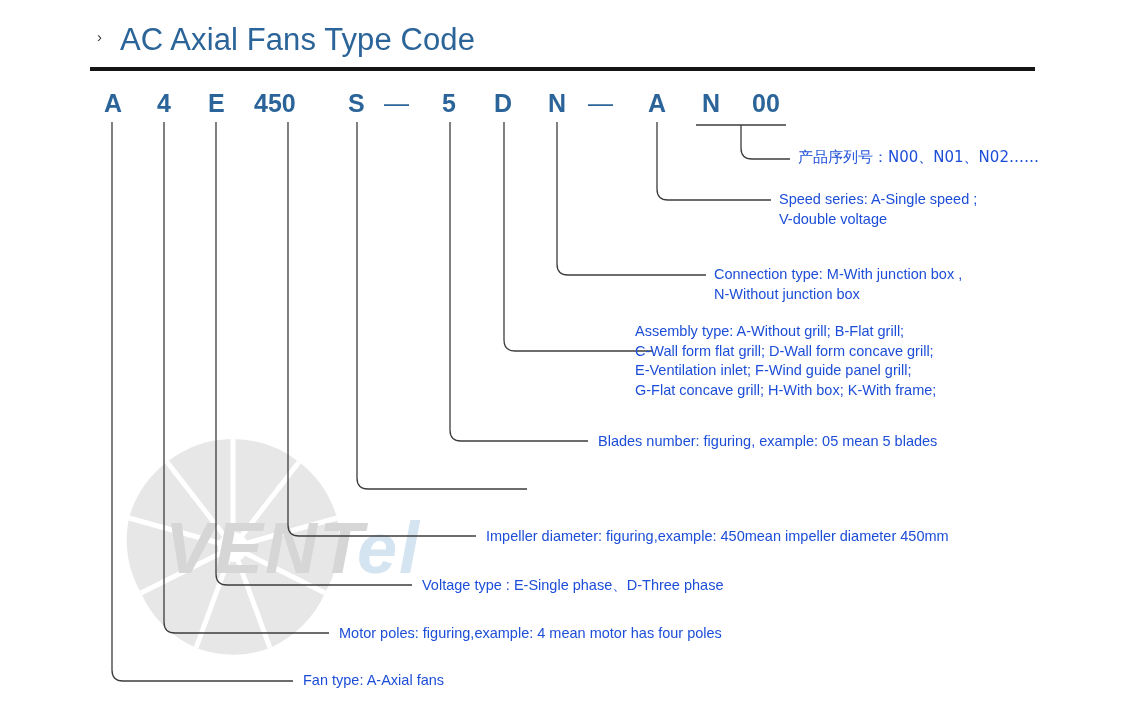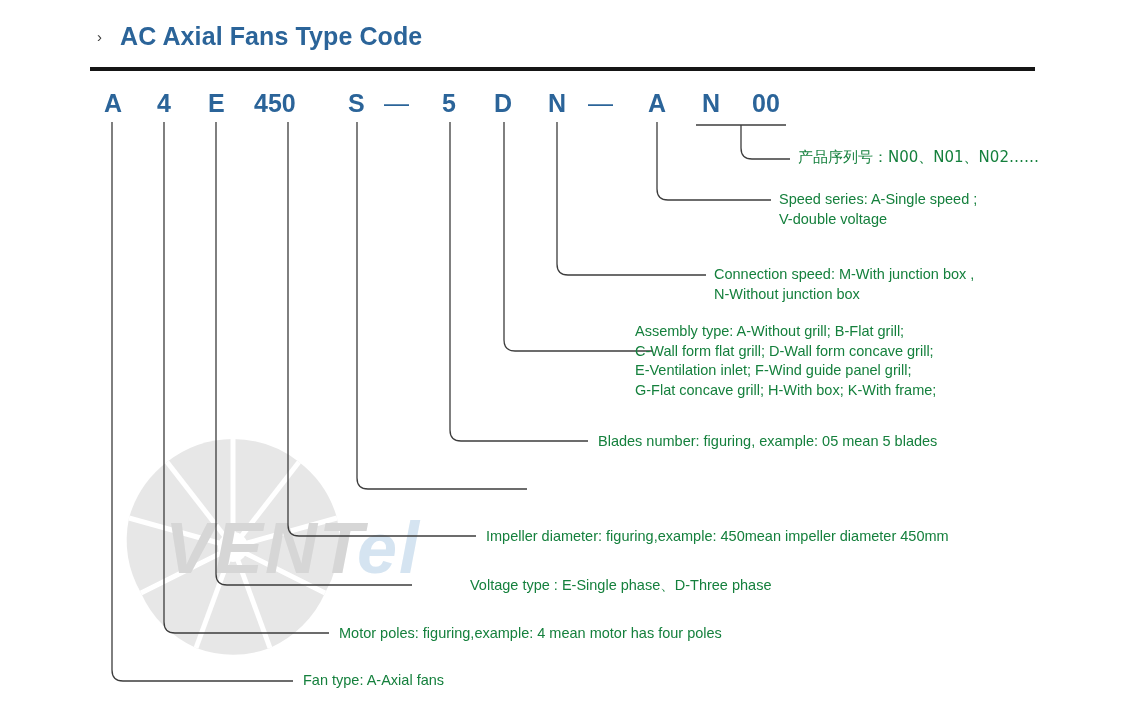--- a/index.html
+++ b/index.html
@@ -41,22 +41,22 @@
     left: 97px;
     top: 29px;
     font-size: 15px;
     color: #3a3a3a;
     line-height: 1;
   }
   #page-title {
     position: absolute;
     left: 120px;
     top: 22px;
-    font-size: 25px;
-    font-weight: bold;
+    font-size: 31px;
+    font-weight: normal;
     color: #2b6499;
     letter-spacing: 0.1px;
     white-space: nowrap;
   }
   #title-rule {
     position: absolute;
     left: 90px;
     top: 67px;
     width: 945px;
     height: 4px;
@@ -94,21 +94,21 @@
     left: 0; top: 0;
     width: 1127px;
     height: 711px;
     z-index: 1;
   }
 
   
   .label {
     position: absolute;
     font-size: 14.5px;
-    color: #15803d;
+    color: #1d4ed8;
     line-height: 19.5px;
     white-space: nowrap;
     z-index: 3;
   }
   .label.cjk {
     font-family: "DejaVu Sans", "Liberation Sans", sans-serif;
     font-size: 15px;
   }
   .label .ln { display: block; }
 </style>
@@ -198,41 +198,41 @@
   <div class="label cjk" style="left:798px; top:148px;">
     <span class="ln">产品序列号：N00、N01、N02……</span>
   </div>
 
   <div class="label" style="left:779px; top:190px;">
     <span class="ln">Speed series:  A-Single speed ;</span>
     <span class="ln">V-double voltage</span>
   </div>
 
   <div class="label" style="left:714px; top:265px;">
-    <span class="ln">Connection speed:  M-With junction box ,</span>
+    <span class="ln">Connection type:  M-With junction box ,</span>
     <span class="ln">N-Without junction box</span>
   </div>
 
   <div class="label" style="left:635px; top:322px;">
     <span class="ln">Assembly type:  A-Without grill;  B-Flat grill;</span>
     <span class="ln">C-Wall form flat grill;  D-Wall form concave grill;</span>
     <span class="ln">E-Ventilation inlet;  F-Wind guide panel grill;</span>
     <span class="ln">G-Flat concave grill;  H-With box;  K-With frame;</span>
   </div>
 
   <div class="label" style="left:598px; top:432px;">
     <span class="ln">Blades number: figuring, example: 05 mean 5 blades</span>
   </div>
 
 
   <div class="label" style="left:486px; top:527px;">
     <span class="ln">Impeller diameter:  figuring,example: 450mean impeller diameter 450mm</span>
   </div>
 
-  <div class="label" style="left:422px; top:576px;margin-left:48px;">
+  <div class="label" style="left:422px; top:576px;">
     <span class="ln">Voltage type :  E-Single phase、D-Three phase</span>
   </div>
 
   <div class="label" style="left:339px; top:624px;">
     <span class="ln">Motor poles:  figuring,example: 4 mean motor has four poles</span>
   </div>
 
   <div class="label" style="left:303px; top:671px;">
     <span class="ln">Fan type:  A-Axial fans</span>
   </div>

